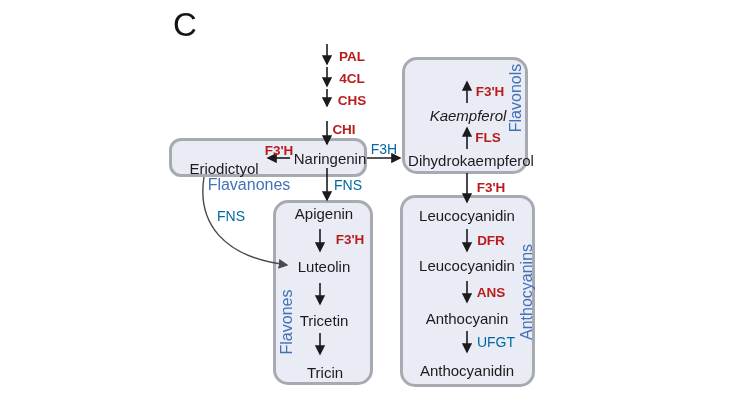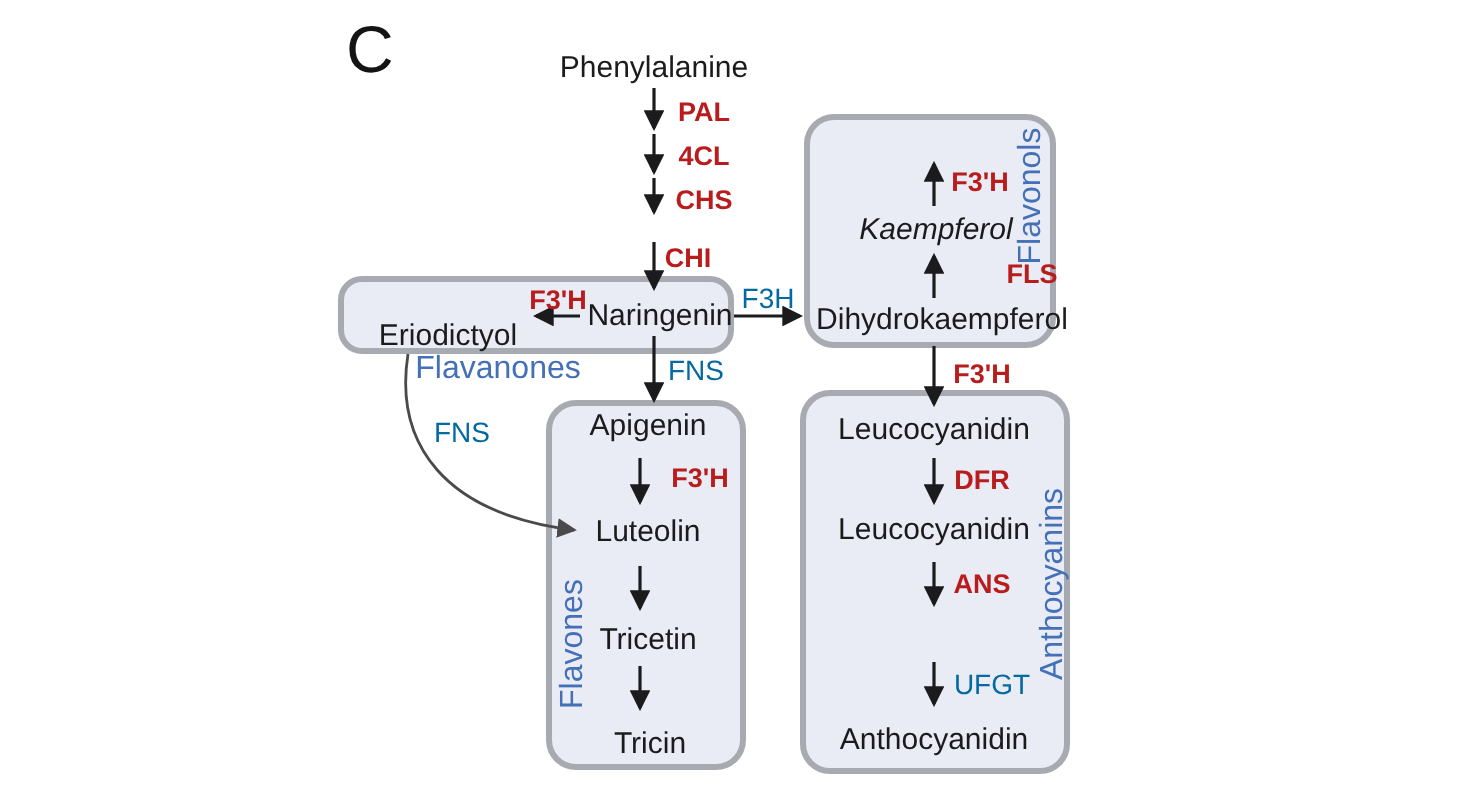--- a/index.html
+++ b/index.html
@@ -68,50 +68,50 @@
       <line x1="467" y1="331" x2="467" y2="352" marker-end="url(#ah)"></line>
       <line x1="320" y1="229" x2="320" y2="251" marker-end="url(#ah)"></line>
       <line x1="320" y1="283" x2="320" y2="304" marker-end="url(#ah)"></line>
       <line x1="320" y1="333" x2="320" y2="354" marker-end="url(#ah)"></line>
       <path d="M 204 177 C 197 222, 222 257, 287 265" stroke="#4a4a4c" stroke-width="1.4" marker-end="url(#ahg)"></path>
     </g>
   </svg>
 
   <div class="fig-label" style="left:173px; top:6px;">C</div>
 
-  <div class="node" style="left:327px; top:34px;">Phenylalanine</div>
   <div class="enzyme-red" style="left:352px; top:56px;">PAL</div>
   <div class="enzyme-red" style="left:352px; top:78px;">4CL</div>
   <div class="enzyme-red" style="left:352px; top:100px;">CHS</div>
   <div class="enzyme-red" style="left:344px; top:129px;">CHI</div>
 
   <div class="node" style="left:224px; top:168px;">Eriodictyol</div>
   <div class="enzyme-red" style="left:279px; top:150px;">F3'H</div>
   <div class="node" style="left:330px; top:158px;">Naringenin</div>
   <div class="class-label" style="left:249px; top:185px;">Flavanones</div>
 
   <div class="enzyme-black" style="left:384px; top:149px;">F3H</div>
   <div class="enzyme-black" style="left:348px; top:185px;">FNS</div>
   <div class="enzyme-black" style="left:231px; top:216px;">FNS</div>
   <div class="enzyme-red" style="left:491px; top:187px;">F3'H</div>
 
   <div class="enzyme-red" style="left:490px; top:91px;">F3'H</div>
   <div class="node" style="left:468px; top:115px;font-style:italic;">Kaempferol</div>
-  <div class="enzyme-red" style="left:516px; top:137px;">FLS</div>
+  <div class="enzyme-red" style="left:488px; top:137px;">FLS</div>
   <div class="node" style="left:471px; top:160px;">Dihydrokaempferol</div>
   <div class="class-label vertical" style="left:516px; top:98px;">Flavonols</div>
 
   <div class="node" style="left:324px; top:213px;">Apigenin</div>
   <div class="enzyme-red" style="left:350px; top:239px;">F3'H</div>
   <div class="node" style="left:324px; top:266px;">Luteolin</div>
   <div class="node" style="left:324px; top:320px;">Tricetin</div>
   <div class="node" style="left:325px; top:372px;">Tricin</div>
   <div class="class-label vertical" style="left:287px; top:322px;">Flavones</div>
 
   <div class="node" style="left:467px; top:215px;">Leucocyanidin</div>
   <div class="enzyme-red" style="left:491px; top:240px;">DFR</div>
   <div class="node" style="left:467px; top:265px;">Leucocyanidin</div>
   <div class="enzyme-red" style="left:491px; top:292px;">ANS</div>
+  <div class="node" style="left:467px; top:318px;">Anthocyanin</div>
   <div class="enzyme-black" style="left:496px; top:342px;">UFGT</div>
   <div class="node" style="left:467px; top:370px;">Anthocyanidin</div>
   <div class="class-label vertical" style="left:527px; top:292px;">Anthocyanins</div>
 
 </div>
 
 </body></html>

